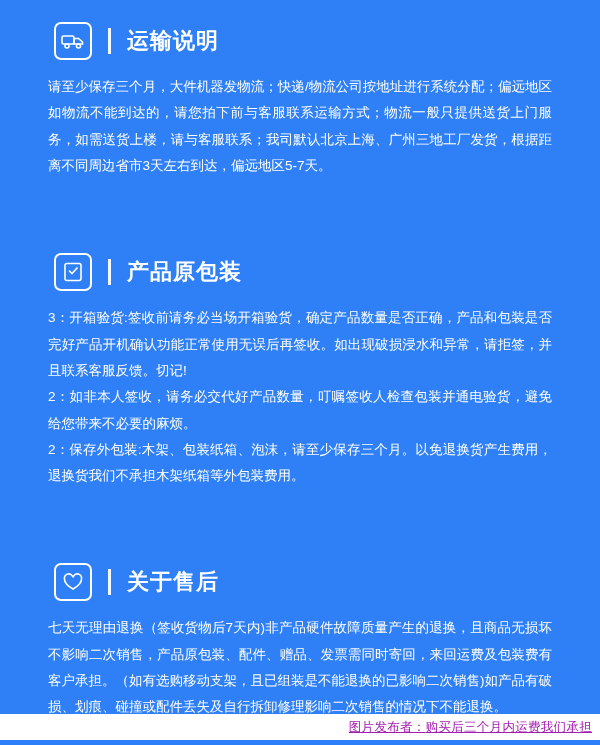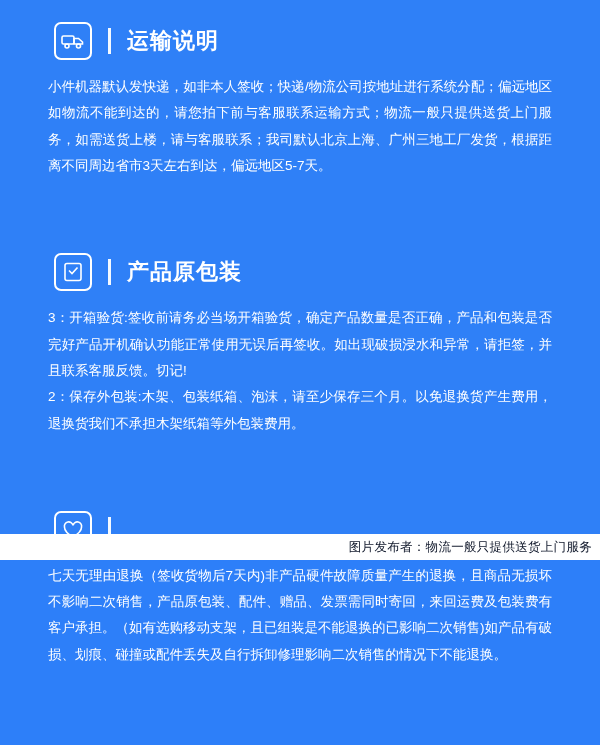--- a/index.html
+++ b/index.html
@@ -8,21 +8,21 @@
     height: 745px;
   }
   body {
     font-family: "Liberation Sans", sans-serif;
     background: #2d7ff9;
     position: relative;
     overflow: hidden;
   }
   .page {
     width: 600px;
-    height: 560px;
+    height: 740px;
     background: linear-gradient(180deg, #2f80f7 0%, #2f80f7 100%);
     position: relative;
     padding: 0;
   }
   .section {
     padding: 0 22px;
   }
   .sec-head {
     display: flex;
     align-items: center;
@@ -69,21 +69,21 @@
     height: 26px;
     background: #ffffff;
     color: #333333;
     font-size: 12.5px;
     display: flex;
     align-items: center;
     justify-content: flex-end;
     padding-right: 8px;
     letter-spacing: .3px;
   }
-  .footer .pub { color: #0f172a; }
+  .footer .pub { color: #a21caf; text-decoration: underline; }
   .sep-space { height: 34px; }
 </style>
 </head>
 <body>
 
 <div class="page">
 
   <div class="section">
     <div class="sec-head">
       <span class="icon-box">
@@ -91,57 +91,59 @@
           <rect x="1" y="4" width="12" height="8" rx="1.5"></rect>
           <path d="M13 6.5h4.5L21.5 10v2H13z"></path>
           <circle cx="6" cy="14" r="2"></circle>
           <circle cx="17.5" cy="14" r="2"></circle>
         </svg>
       </span>
       <span class="divider"></span>
       <span class="sec-title">运输说明</span>
     </div>
     <div class="sec-body">
-      <p>小件机器默认发快递，如非本人签收；快递/物流公司按地址进行系统分配；偏远地区如物流不能到达的，请您拍下前与客服联系运输方式；物流一般只提供送货上门服务，如需送货上楼，请与客服联系；我司默认北京上海、广州三地工厂发货，根据距离不同周边省市3天左右到达，偏远地区5-7天。</p>
+      <p>请至少保存三个月，大件机器发物流；快递/物流公司按地址进行系统分配；偏远地区如物流不能到达的，请您拍下前与客服联系运输方式；物流一般只提供送货上门服务，如需送货上楼，请与客服联系；我司默认北京上海、广州三地工厂发货，根据距离不同周边省市3天左右到达，偏远地区5-7天。</p>
     </div>
   </div>
 
   <div class="sep-space"></div>
 
   <div class="section">
     <div class="sec-head">
       <span class="icon-box">
         <svg width="20" height="22" viewBox="0 0 20 22" fill="none" stroke="#ffffff" stroke-width="1.6">
           <rect x="2" y="2.5" width="16" height="17" rx="2"></rect>
           <path d="M6 9.5l3 3 5.5-6"></path>
         </svg>
       </span>
       <span class="divider"></span>
       <span class="sec-title">产品原包装</span>
     </div>
     <div class="sec-body">
       <p>3：开箱验货:签收前请务必当场开箱验货，确定产品数量是否正确，产品和包装是否完好产品开机确认功能正常使用无误后再签收。如出现破损浸水和异常，请拒签，并且联系客服反馈。切记!</p>
+      <p>2：如非本人签收，请务必交代好产品数量，叮嘱签收人检查包装并通电验货，避免给您带来不必要的麻烦。</p>
       <p>2：保存外包装:木架、包装纸箱、泡沫，请至少保存三个月。以免退换货产生费用，退换货我们不承担木架纸箱等外包装费用。</p>
     </div>
   </div>
 
   <div class="sep-space"></div>
 
   <div class="section">
     <div class="sec-head">
       <span class="icon-box">
         <svg width="22" height="20" viewBox="0 0 22 20" fill="none" stroke="#ffffff" stroke-width="1.6">
           <path d="M11 17S2.5 12 2.5 7.2A4.2 4.2 0 0 1 11 5.3 4.2 4.2 0 0 1 19.5 7.2C19.5 12 11 17 11 17z"></path>
         </svg>
       </span>
       <span class="divider"></span>
+      <span class="sec-title">关于售后</span>
     </div>
     <div class="sec-body">
       <p>七天无理由退换（签收货物后7天内)非产品硬件故障质量产生的退换，且商品无损坏不影响二次销售，产品原包装、配件、赠品、发票需同时寄回，来回运费及包装费有客户承担。（如有选购移动支架，且已组装是不能退换的已影响二次销售)如产品有破损、划痕、碰撞或配件丢失及自行拆卸修理影响二次销售的情况下不能退换。</p>
     </div>
   </div>
 
   <div class="footer">
     <span class="pub">图片发布者：</span>
-    <span class="pub">物流一般只提供送货上门服务</span>
+    <span class="pub">购买后三个月内运费我们承担</span>
   </div>
 
 </div>
 
 </body></html>

